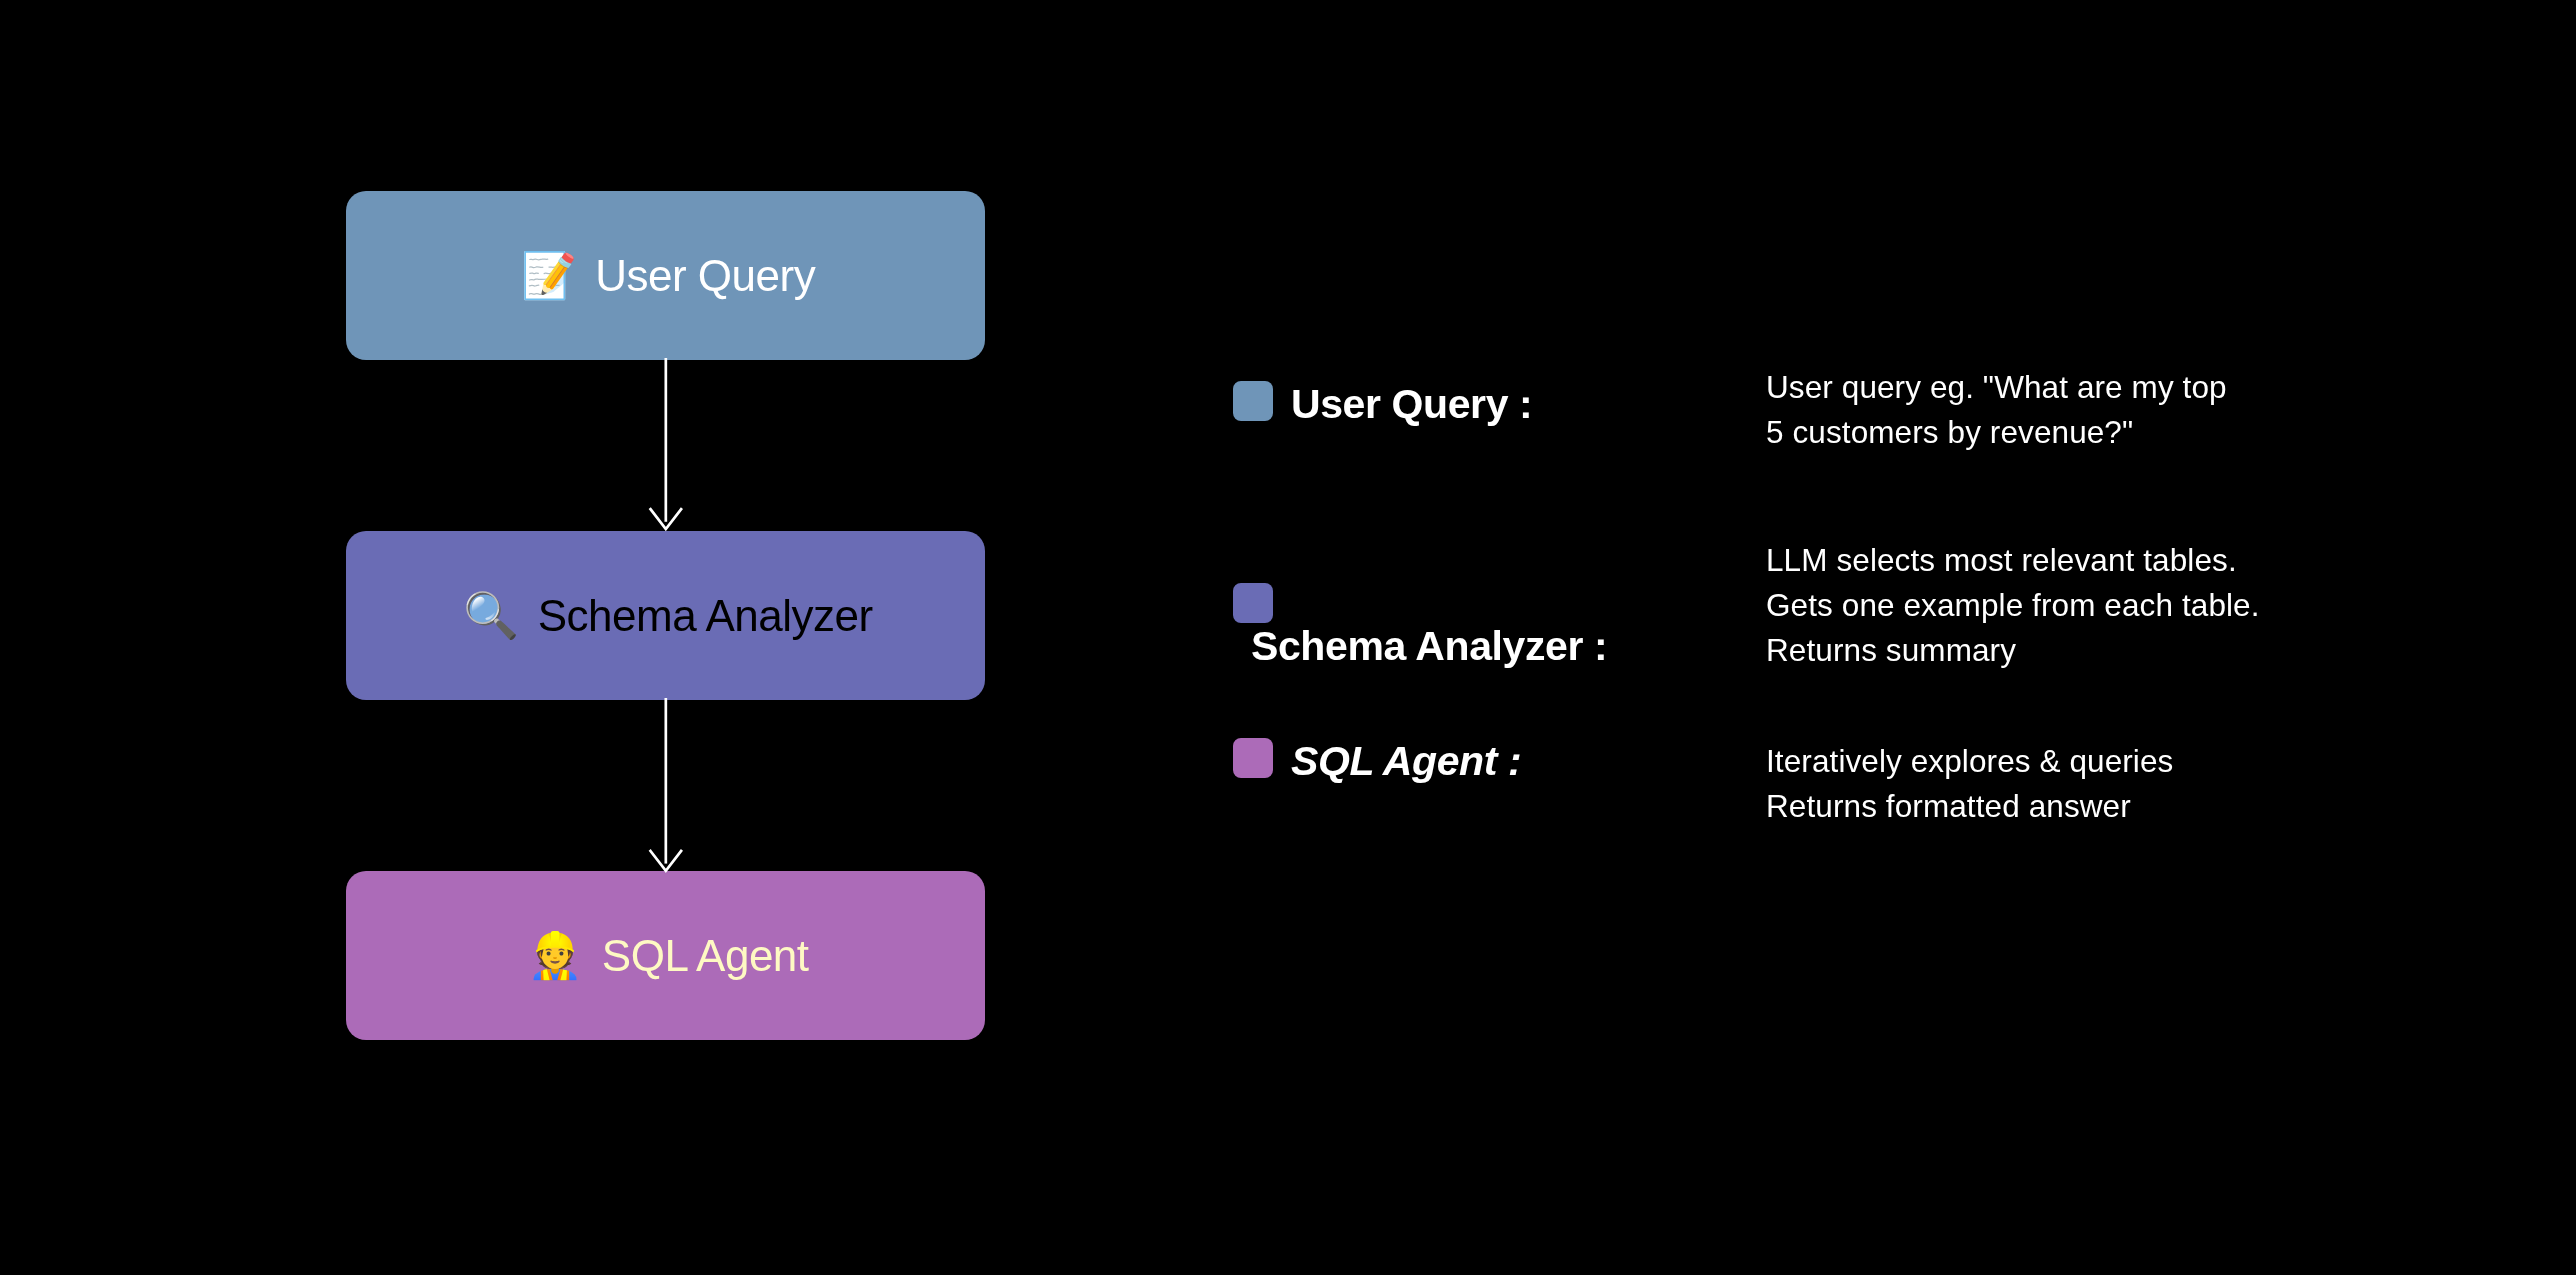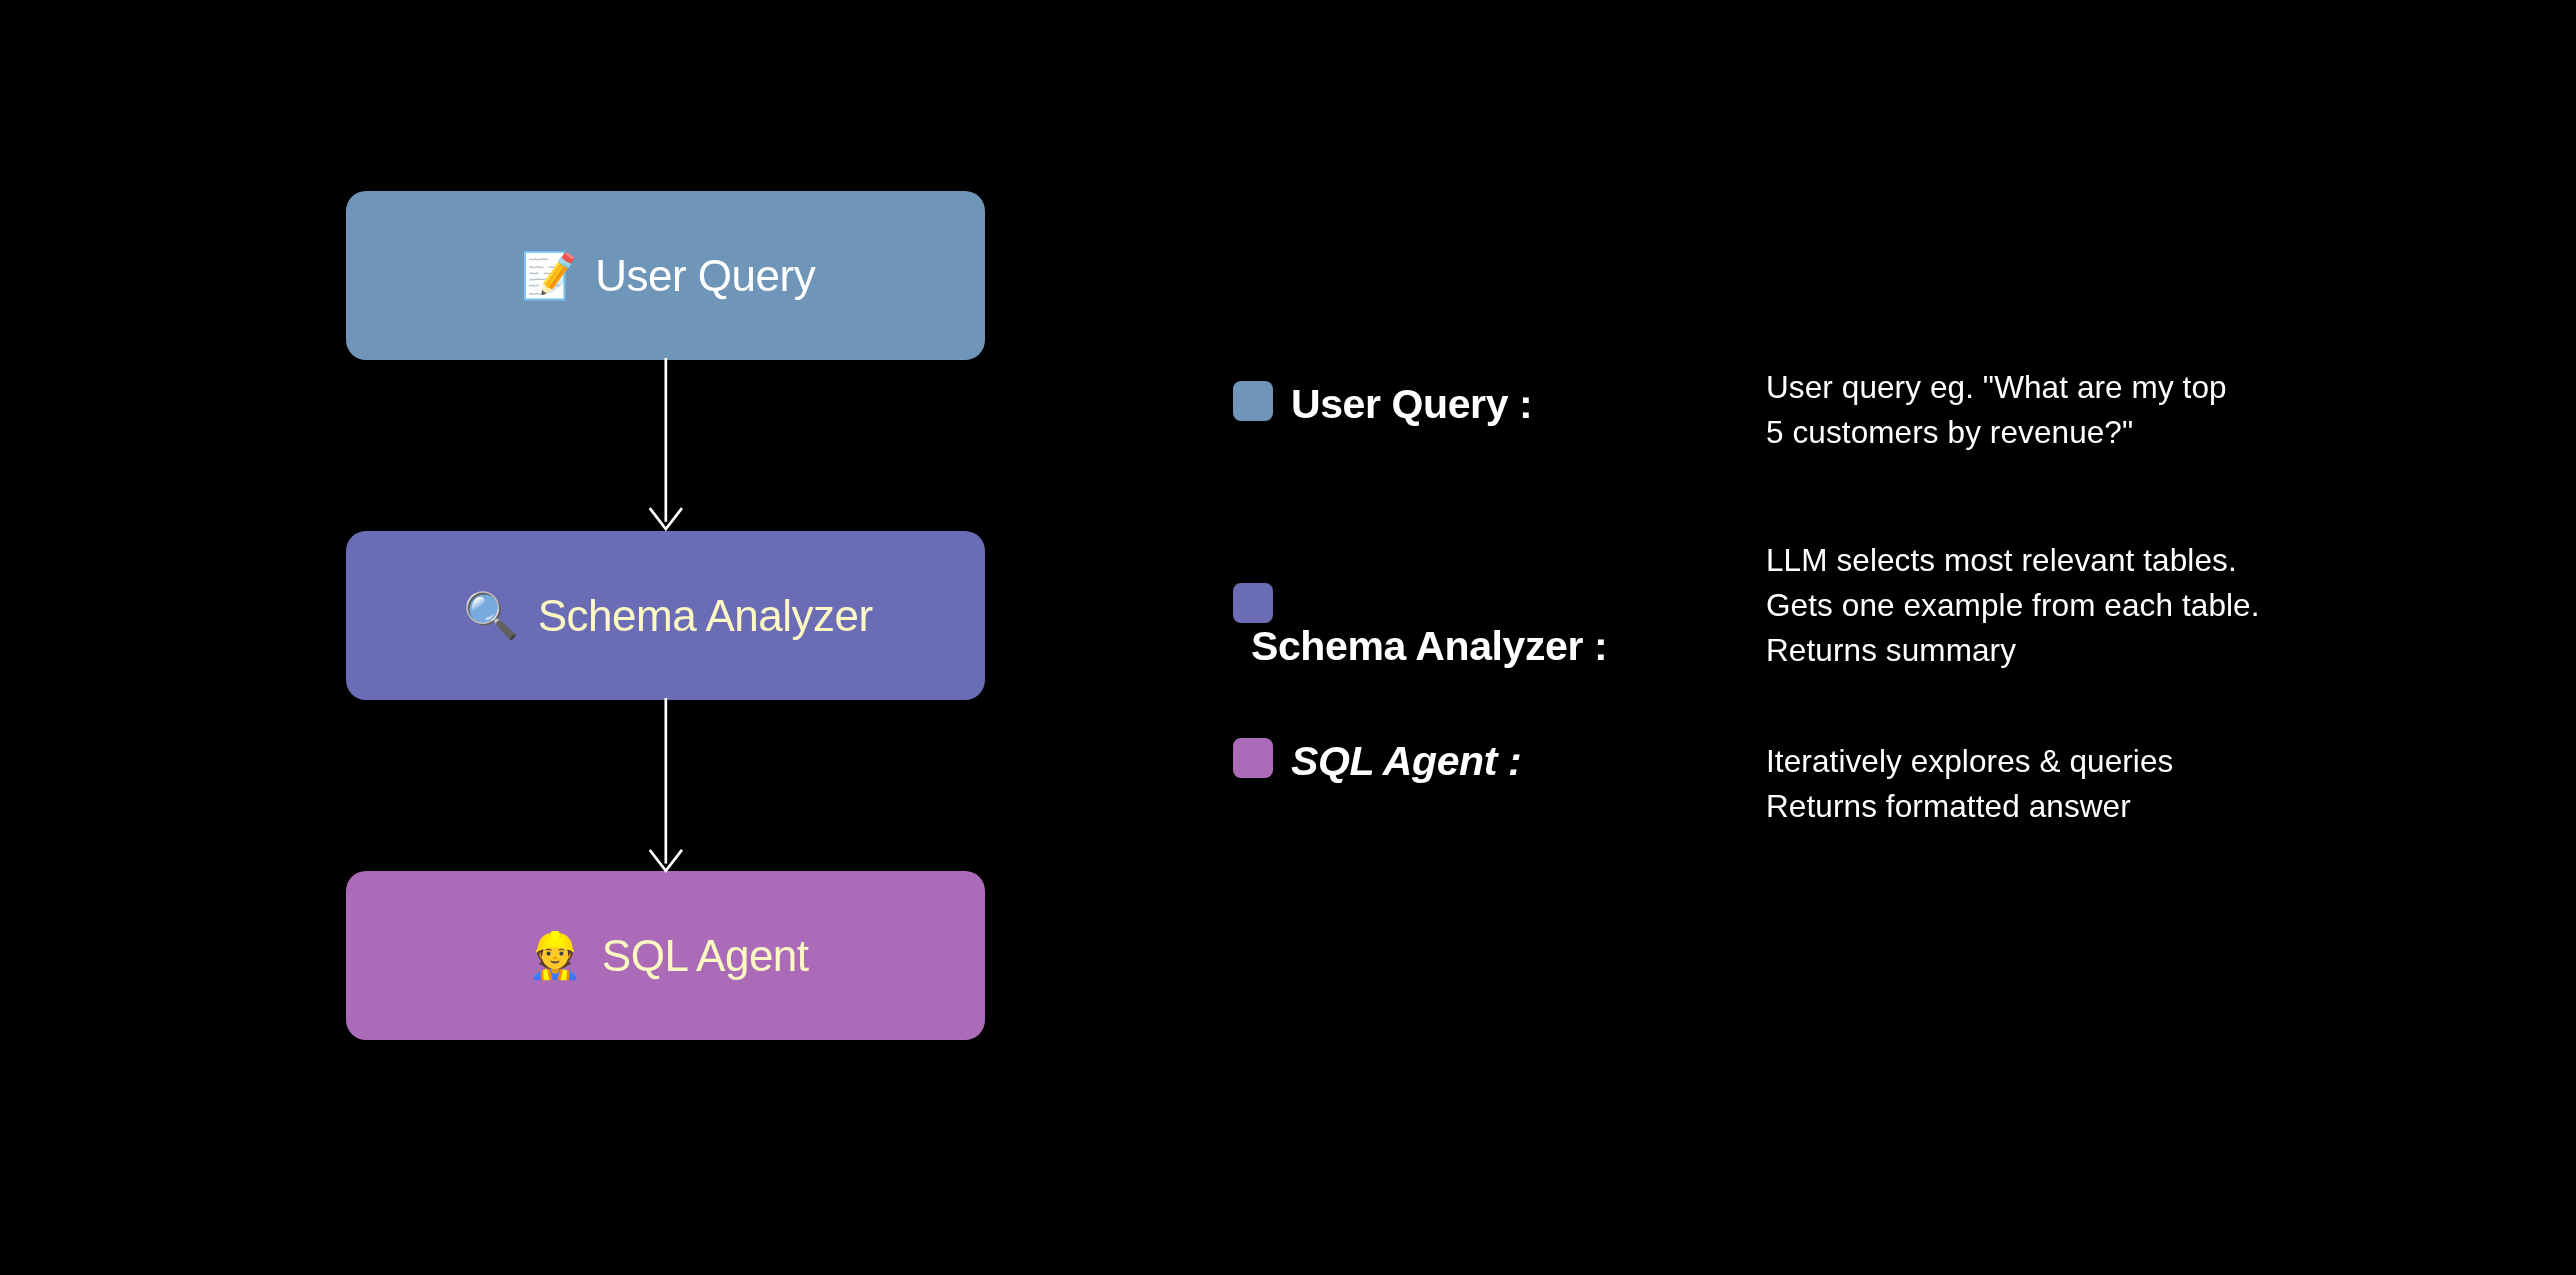--- a/index.html
+++ b/index.html
@@ -134,21 +134,21 @@
   <div class="flow-node" id="node-0" style="background: rgb(111, 149, 184);">
     <div class="node-inner">
       <span class="node-emoji">📝</span>
       <span class="node-label" style="color: rgb(255, 255, 255);">User Query</span>
     </div>
   </div>
 
   <div class="flow-node" id="node-1" style="background: rgb(106, 108, 181);">
     <div class="node-inner">
       <span class="node-emoji">🔍</span>
-      <span class="node-label" style="color: #fef9c3;">Schema Analyzer</span>
+      <span class="node-label" style="color: #000000;">Schema Analyzer</span>
     </div>
   </div>
 
   <div class="flow-node" id="node-2" style="background: rgb(172, 107, 184);">
     <div class="node-inner">
       <span class="node-emoji">👷</span>
       <span class="node-label" style="color: #fef9c3;">SQL Agent</span>
     </div>
   </div>
 

